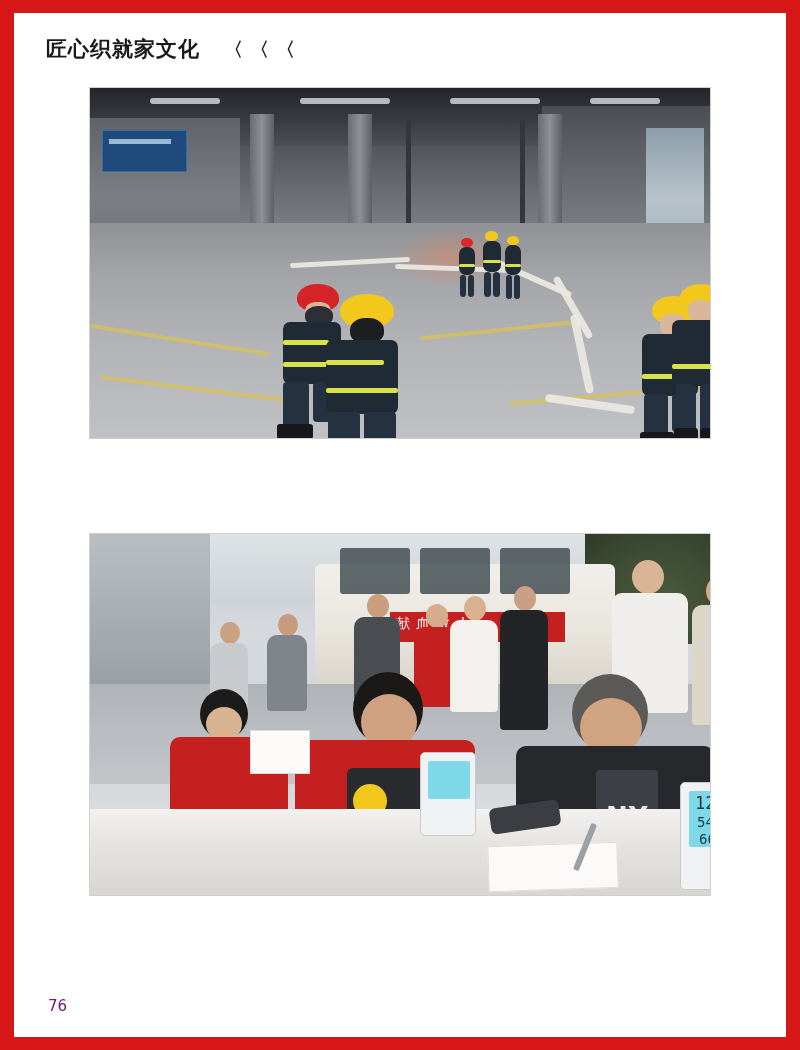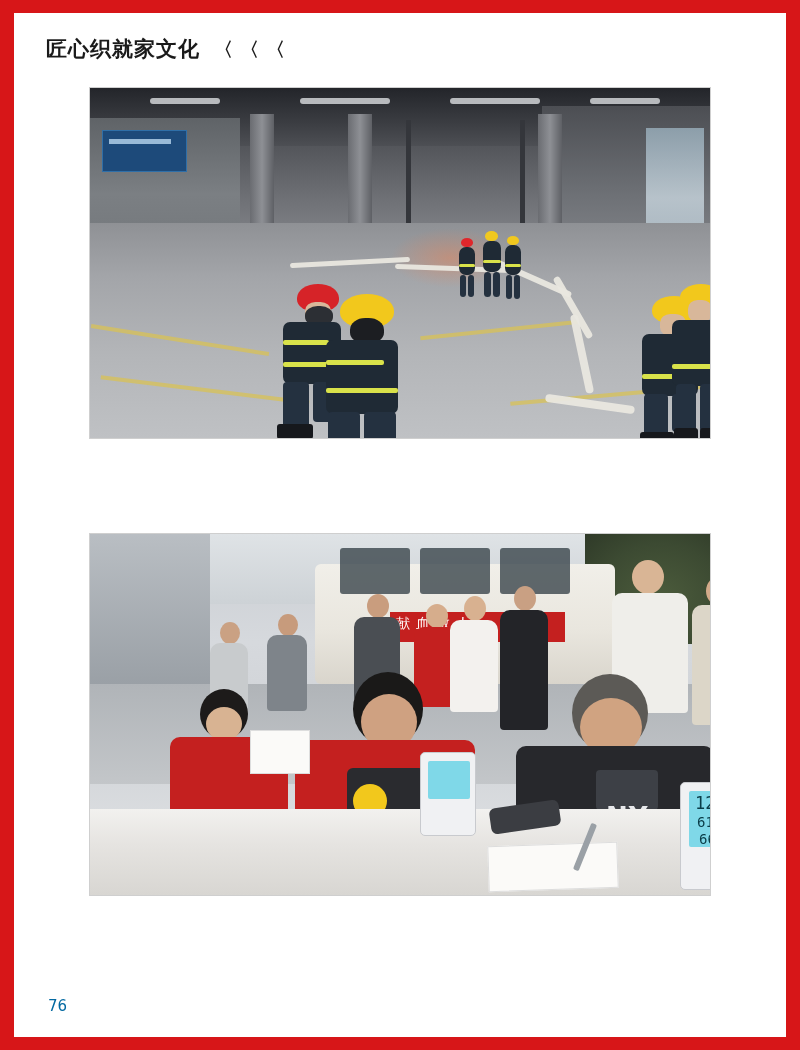--- a/index.html
+++ b/index.html
@@ -49,21 +49,21 @@
     width: 772px;
     height: 1024px;
     background: #ffffff;
   }
   .header {
     position: absolute;
     left: 32px;
     top: 22px;
     display: flex;
     align-items: center;
-    gap: 10px;
+    gap: 20px;
   }
   .header-title {
     font-family: "DejaVu Sans", "Liberation Sans", sans-serif;
     font-size: 21px;
     font-weight: bold;
     color: #1a1a1a;
     letter-spacing: 1px;
   }
   .chev-group {
     display: flex;
@@ -94,21 +94,21 @@
     color: #111111;
     margin-top: 7px;
     letter-spacing: 0.3px;
   }
   .page-num {
     position: absolute;
     left: 34px;
     bottom: 22px;
     font-family: "DejaVu Sans", "Liberation Sans", sans-serif;
     font-size: 15px;
-    color: #0369a1;
+    color: #701a75;
   }
 
   
   #photo1 {
     left: 75px;
     top: 74px;
     width: 622px;
     height: 352px;
     background: linear-gradient(180deg,#3a3c41 0%,#56585d 18%,#6f7176 32%,#85878c 46%,#9a9ca0 62%,#aeb0b3 80%,#b8babd 100%);
   }
@@ -448,21 +448,21 @@
 
         <div class="p2-table"></div>
 
         <div class="p2-monitor" style="left:330px; top:218px; width:56px; height:84px;">
           <div class="p2-screen" style="left:7px; top:8px; width:42px; height:38px;"></div>
         </div>
 
         <div class="p2-monitor" style="left:590px; top:248px; width:78px; height:108px;">
           <div class="p2-screen" style="left:8px; top:8px; width:56px; height:56px;"></div>
           <div class="p2-num" style="left:14px; top:12px; font-size:17px;">129</div>
-          <div class="p2-num" style="left:16px; top:32px; font-size:14px;">61</div>
+          <div class="p2-num" style="left:16px; top:32px; font-size:14px;">54</div>
           <div class="p2-num" style="left:18px; top:49px; font-size:14px;">66</div>
         </div>
 
         <div style="position:absolute; left:400px; top:270px; width:70px; height:26px; background:#3b3d42; border-radius:6px; transform:rotate(-8deg);"></div>
 
         <div class="p2-paper" style="left:398px; top:310px; width:130px; height:46px; transform:rotate(-2deg);"></div>
         <div style="position:absolute; left:492px; top:288px; width:6px; height:50px; background:#9aa0a6; transform:rotate(22deg); border-radius:2px;"></div>
 
         <div class="p2-paper" style="left:160px; top:196px; width:60px; height:44px;"></div>
 

